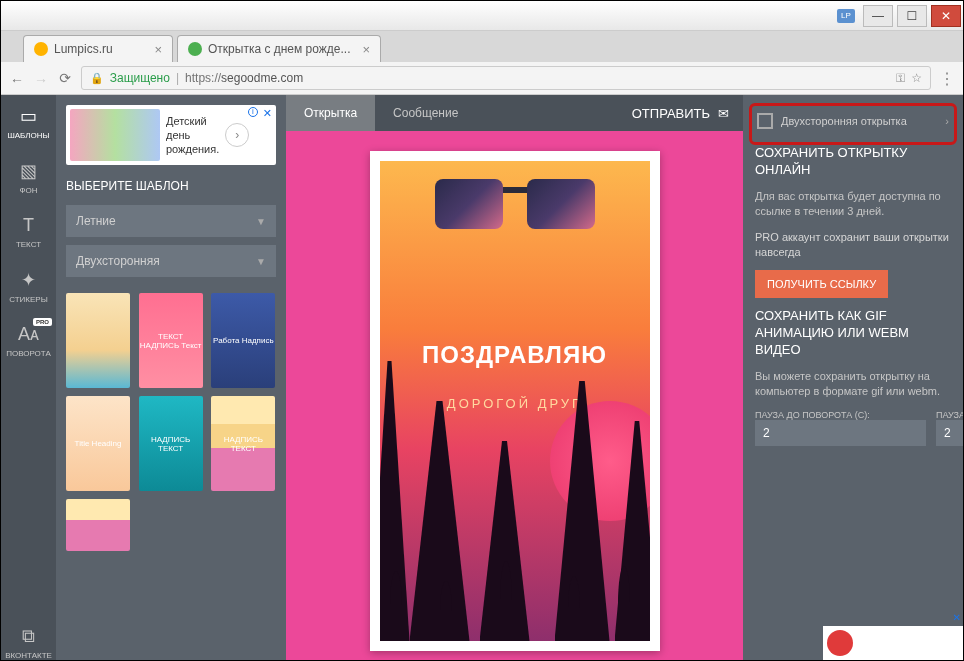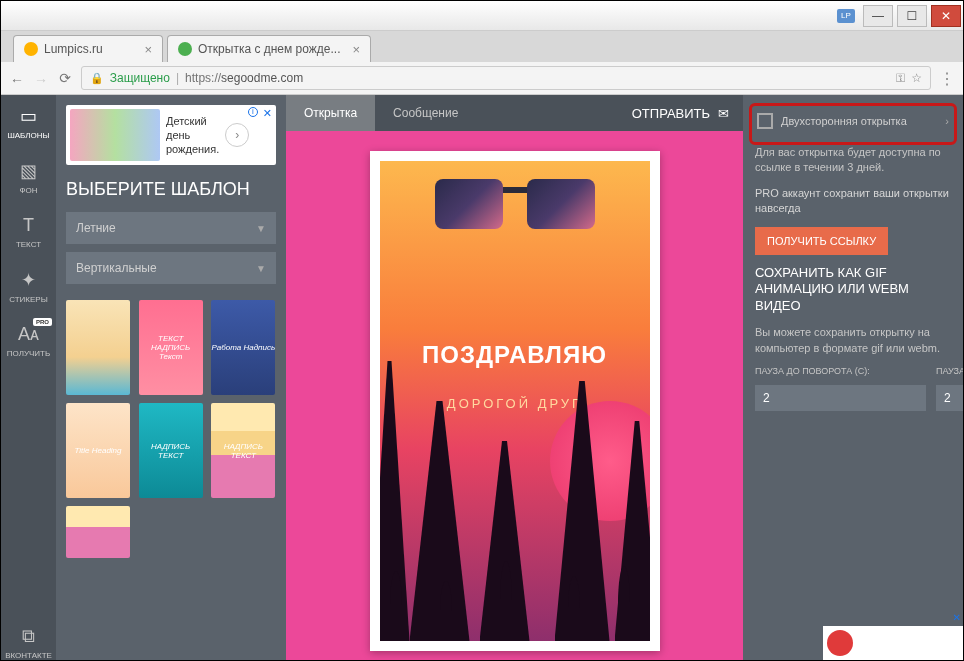--- a/index.html
+++ b/index.html
@@ -1,21 +1,21 @@
 <!DOCTYPE html>
 <html><head>
 <meta charset="utf-8">
 <style>
 *{margin:0;padding:0;box-sizing:border-box;font-family:Arial,sans-serif;-webkit-font-smoothing:antialiased}
 body{background:#fff;width:964px;height:661px;overflow:hidden;border:1px solid #000}
 .titlebar{height:30px;background:linear-gradient(#fff,#e8e8e8);display:flex;justify-content:flex-end;align-items:center;border-bottom:1px solid #ccc}
 .tb-badge{width:18px;height:14px;background:#5b91d0;color:#fff;font-size:8px;display:flex;align-items:center;justify-content:center;border-radius:2px;margin-right:6px}
 .wbtn{width:30px;height:22px;display:flex;align-items:center;justify-content:center;font-size:12px;color:#444;background:#e8e8e8;border:1px solid #bbb;margin-left:2px;margin-right:2px}
 .wbtn.close{background:#d04b3d;color:#fff;border:1px solid #a03020}
-.tabs{height:31px;background:#d8d8d8;display:flex;align-items:flex-end;padding-left:12px;padding-top:4px}
+.tabs{height:31px;background:#d8d8d8;display:flex;align-items:flex-end;padding-left:22px;padding-top:4px}
 .tab{height:27px;background:#f4f4f4;border-radius:4px 4px 0 0;padding:0 10px;display:flex;align-items:center;gap:6px;font-size:12px;color:#555;margin-right:4px;min-width:150px;border:1px solid #aaa;border-bottom:none}
 .tab .fav{width:14px;height:14px;border-radius:50%}
 .tab .fav.y{background:#ffb300}
 .tab .fav.g{background:#4caf50}
 .tab .x{color:#888;font-size:13px}
 .addr{height:33px;background:#f4f4f4;display:flex;align-items:center;padding:0 8px;gap:8px;border-bottom:1px solid #ccc}
 .nav-ico{width:16px;text-align:center;color:#777;font-size:14px}
 .url{flex:1;height:24px;border:1px solid #ccc;border-radius:3px;display:flex;align-items:center;padding:0 8px;font-size:12px;gap:6px}
 .lock{color:#2a9d4a;font-size:11px}
 .secure{color:#2a9d4a;font-size:12px}
@@ -30,25 +30,25 @@
 .rail-item.active .ric{color:#fff}
 .pro-badge{position:absolute;top:-6px;right:4px;background:#fff;color:#333;font-size:6px;font-weight:bold;padding:1px 3px;border-radius:2px}
 .spacer{flex:1}
 .side{width:230px;background:#5a626b;padding:10px;display:flex;flex-direction:column;overflow:hidden}
 .ad{height:60px;background:#fff;border-radius:2px;display:flex;align-items:center;padding:4px;gap:6px;margin-bottom:14px;position:relative}
 .ad-img{width:90px;height:52px;background:linear-gradient(90deg,#f4a6c0,#b4e0a0,#aec8f4);border-radius:2px}
 .ad-txt{font-size:11px;color:#333;line-height:1.3}
 .ad-arr{width:24px;height:24px;border-radius:50%;border:1px solid #ccc;display:flex;align-items:center;justify-content:center;font-size:12px;color:#888}
 .ad-close{position:absolute;top:2px;right:4px;font-size:11px;color:#1a73e8}
 .ad-i{position:absolute;top:2px;right:18px;font-size:8px;color:#1a73e8;border:1px solid #1a73e8;width:10px;height:10px;border-radius:50%;text-align:center;line-height:8px}
-.side h3{color:#fff;font-size:18px;font-weight:normal;margin-bottom:12px}
+.side h3{color:#fff;font-size:12px;font-weight:normal;margin-bottom:12px}
 .dd{height:32px;background:#6d7680;color:#d0d0d0;font-size:12px;display:flex;align-items:center;justify-content:space-between;padding:0 10px;margin-bottom:8px;cursor:pointer}
 .dd .caret{font-size:10px;color:#aaa}
 .thumbs{display:grid;grid-template-columns:repeat(3,1fr);gap:8px;margin-top:8px}
-.thumb{width:64px;height:95px;border-radius:2px;cursor:pointer;position:relative;overflow:hidden;display:flex;align-items:center;justify-content:center;font-size:8px;color:#fff;font-style:italic;text-align:center}
+.thumb{width:64px;height:95px;border-radius:2px;cursor:pointer;position:relative;overflow:hidden;display:flex;align-items:center;justify-content:center;font-size:8px;color:#fff;text-align:center}
 .t1{background:linear-gradient(#f9e4b7,#f4d090 60%,#5ab8d4)}
 .t2{background:linear-gradient(#2fb4c4,#1a8aa0)}
 .t3{background:linear-gradient(#ff6f91,#ff8fa3)}
 .t4{background:linear-gradient(#3d5aa8,#2a3f7a)}
 .t5{background:linear-gradient(#fde4c8,#f9c89a)}
 .t6{background:linear-gradient(#1fb8c4,#0d8a96)}
 .t7{background:linear-gradient(180deg,#ffe9b0 30%,#f7d488 30%,#f7d488 55%,#e67ab0 55%)}
 .t7-part{background:linear-gradient(180deg,#ffe9b0 40%,#e67ab0 40%)}
 .center{flex:1;background:#ec4899;display:flex;flex-direction:column}
 .ctabs{height:36px;background:#4a5159;display:flex}
@@ -74,21 +74,21 @@
 .ct2{position:absolute;top:235px;width:100%;text-align:center;color:#ffd9a0;font-size:13px;letter-spacing:3px}
 .right{width:220px;background:#5a626b;padding:12px;color:#d0d0d0;font-size:11px;display:flex;flex-direction:column;gap:10px;overflow:hidden;position:relative}
 .hl{position:absolute;top:8px;left:6px;right:6px;height:42px;border:3px solid #c81818;border-radius:6px;pointer-events:none;z-index:5}
 .chk-row{display:flex;align-items:center;gap:8px;padding:6px 2px}
 .chk{width:16px;height:16px;border:2px solid #aaa;background:transparent}
 .rh{color:#fff;font-size:13px;line-height:1.3}
 .rtxt{font-size:11px;line-height:1.4;color:#c6c6c6}
 .rlink{color:#d6d6d6;font-size:11px;line-height:1.4}
 .rbtn{background:#e86b4a;color:#fff;padding:8px 12px;font-size:11px;border:none;cursor:pointer;align-self:flex-start}
 .inp-row{display:flex;gap:10px}
-.inp-col{flex:1;display:flex;flex-direction:column;gap:9px}
+.inp-col{flex:1;display:flex;flex-direction:column;gap:0}
 .inp-col label{font-size:9px;color:#c6c6c6}
 .inp-col input{height:26px;background:#6d7680;border:none;color:#fff;padding:0 8px;font-size:12px}
 .adsm{position:absolute;bottom:0;right:0;width:140px;height:34px;background:#fff;display:flex;align-items:center;padding:4px;gap:6px}
 .adsm-close{position:absolute;top:-14px;right:2px;font-size:10px;color:#1a73e8}
 .adsm-logo{width:26px;height:26px;border-radius:50%;background:#e03a3a}
 </style>
 </head>
 <body>
 
 <div class="titlebar">
@@ -143,21 +143,21 @@
         <span class="ric">T</span>
         <span>ТЕКСТ</span>
       </div>
     <div class="rail-item">
         <span class="ric">✦</span>
         <span>СТИКЕРЫ</span>
       </div>
     <div class="rail-item">
         <span class="pro-badge">PRO</span>
         <span class="ric">Aᴀ</span>
-        <span>ПОЛУЧИТЬ</span>
+        <span>ПОВОРОТА</span>
       </div>
     <div class="spacer"></div>
     <div class="rail-item">
         <span class="ric">⧉</span>
         <span>ВКОНТАКТЕ</span>
       </div>
   </div>
 
   <div class="side">
     <div class="ad">
@@ -166,21 +166,21 @@
       <div class="ad-arr">›</div>
       <span class="ad-i">i</span>
       <span class="ad-close">✕</span>
     </div>
     <h3>ВЫБЕРИТЕ ШАБЛОН</h3>
     <div class="dd">
         <span>Летние</span>
         <span class="caret">▼</span>
       </div>
     <div class="dd">
-        <span>Вертикальные</span>
+        <span>Двухсторонняя</span>
         <span class="caret">▼</span>
       </div>
     <div class="thumbs">
       <div class="thumb t1"></div>
       <div class="thumb t3">ТЕКСТ НАДПИСЬ Текст</div>
       <div class="thumb t4">Работа Надпись</div>
       <div class="thumb t5">Title Heading</div>
       <div class="thumb t6">НАДПИСЬ ТЕКСТ</div>
       <div class="thumb t7">НАДПИСЬ ТЕКСТ</div>
       <div class="thumb t7-part" style="height:52px"></div>
@@ -223,20 +223,21 @@
   </div>
 
   <div class="right">
     <div class="hl"></div>
     <div class="chk-row">
       <span class="chk"></span>
       <span>Двухсторонняя открытка</span>
       <span style="flex:1"></span>
       <span style="color:#aaa">›</span>
     </div>
+    <div class="rh">СОХРАНИТЬ ОТКРЫТКУ ОНЛАЙН</div>
     <div class="rtxt">Для вас открытка будет доступна по ссылке в течении 3 дней.</div>
     <a class="rlink">PRO аккаунт сохранит ваши открытки навсегда</a>
     <button class="rbtn">ПОЛУЧИТЬ ССЫЛКУ</button>
     <div class="rh">СОХРАНИТЬ КАК GIF АНИМАЦИЮ ИЛИ WEBM ВИДЕО</div>
     <div class="rtxt">Вы можете сохранить открытку на компьютер в формате gif или webm.</div>
     <div class="inp-row">
       <div class="inp-col">
         <label>ПАУЗА ДО ПОВОРОТА (С):</label>
         <input value="2" style="">
       </div>

